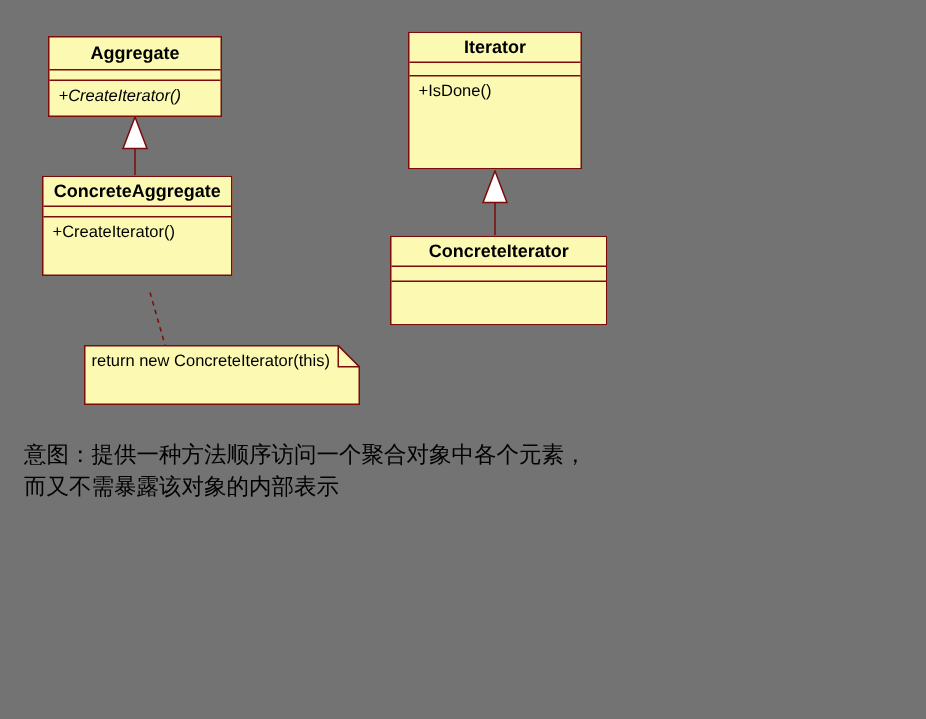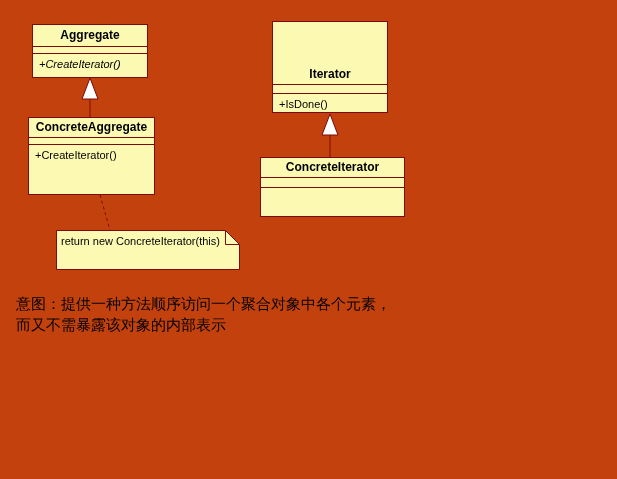--- a/index.html
+++ b/index.html
@@ -1,20 +1,20 @@
 <!DOCTYPE html>
 <html><head>
 <meta charset="utf-8">
 <style>
   html, body { margin: 0; padding: 0; background: #ffffff; }
   .canvas {
     position: relative;
     width: 617px;
     height: 479px;
-    background: #c2410c;
+    background: #737373;
     overflow: hidden;
     font-family: "Liberation Sans", "DejaVu Sans", sans-serif;
     color: #000000;
   }
   .uml-class {
     position: absolute;
     box-sizing: border-box;
     background: #FCFAB2;
     border: 1px solid #7C0B0B;
   }
@@ -84,28 +84,28 @@
 
   <div class="uml-class" style="left:32px; top:24px; width:116px; height:54px;">
     <div class="title" style="height:21px; line-height:21px;">Aggregate</div>
     <div class="attrs" style="height:6px;"></div>
     <div class="methods">
       <div class="method-line abstract">+CreateIterator()</div>
     </div>
   </div>
 
   <div class="uml-class" style="left:272px; top:21px; width:116px; height:92px;">
-    <div class="title" style="height:19px; line-height:19px;margin-top:43px;">Iterator</div>
+    <div class="title" style="height:19px; line-height:19px;">Iterator</div>
     <div class="attrs" style="height:8px;"></div>
     <div class="methods">
       <div class="method-line">+IsDone()</div>
     </div>
   </div>
 
-  <div class="uml-class" style="left:28px; top:117px; width:127px; height:78px;">
+  <div class="uml-class" style="left:28px; top:117px; width:127px; height:67px;">
     <div class="title" style="height:19px; line-height:19px;">ConcreteAggregate</div>
     <div class="attrs" style="height:6px;"></div>
     <div class="methods">
       <div class="method-line">+CreateIterator()</div>
     </div>
   </div>
 
   <div class="uml-class" style="left:260px; top:157px; width:145px; height:60px;">
     <div class="title" style="height:19px; line-height:19px;">ConcreteIterator</div>
     <div class="attrs" style="height:9px;"></div>

